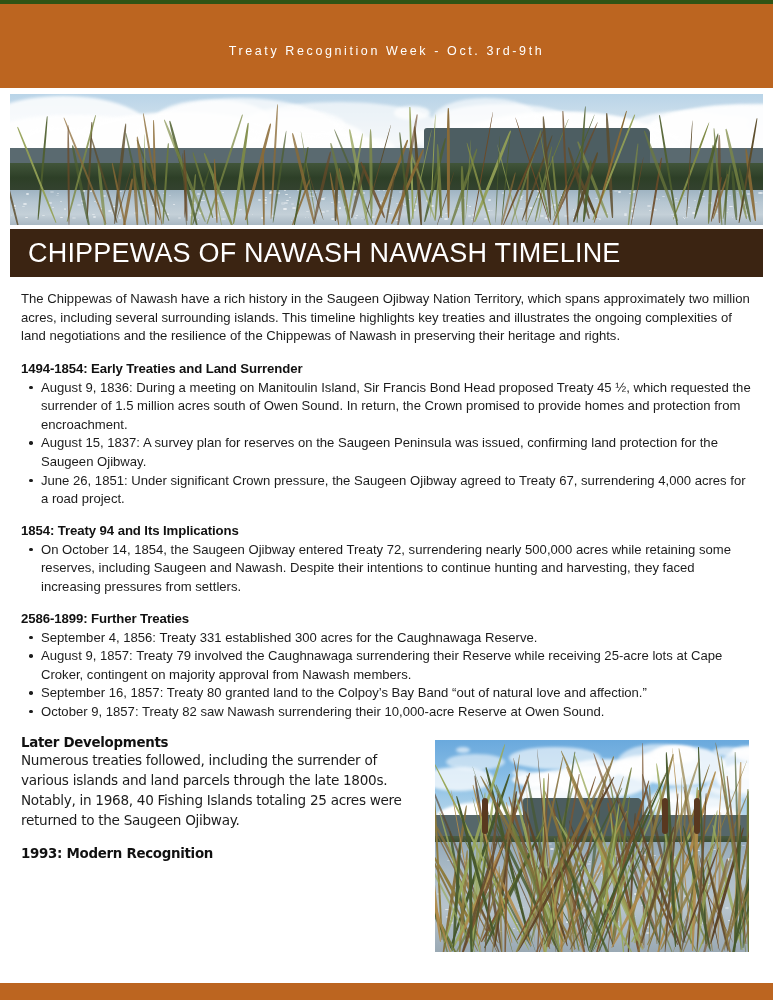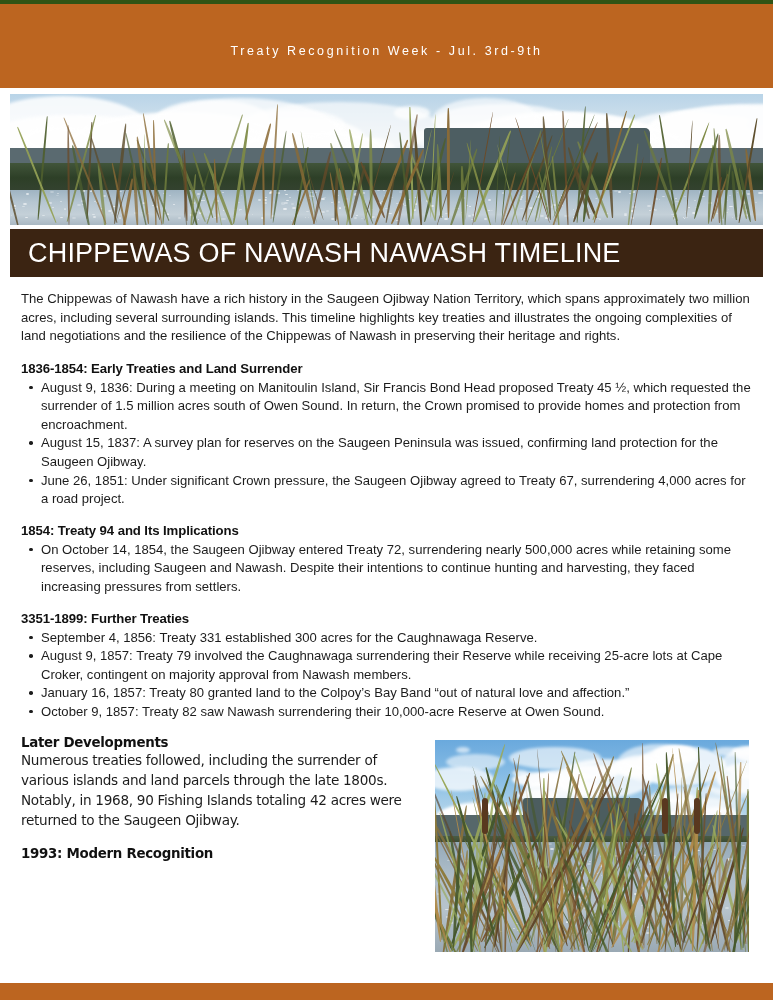--- a/index.html
+++ b/index.html
@@ -222,21 +222,21 @@
     height: 17px;
     background: #bc6520;
   }
 </style>
 </head>
 <body>
 
 <div class="top-rule"></div>
 
 <div class="header-banner">
-  <div class="header-subtitle">Treaty Recognition Week - Jul. 3rd-9th</div>
+  <div class="header-subtitle">Treaty Recognition Week - Oct. 3rd-9th</div>
 </div>
 
 <div class="hero-photo-wrap">
   <div class="photo" id="hero-photo-canvas">
       <div class="ph-sky" style="height: 68.12px;"></div>
       <div class="cloud" style="width: 35.9844px; height: 14.4379px; left: 383.835px; top: 11.6465px; opacity: 0.76;"></div>
       <div class="cloud" style="width: 129.068px; height: 37.4536px; left: 225.015px; top: 24.1038px; opacity: 0.88;"></div>
       <div class="cloud" style="width: 173.986px; height: 67.6727px; left: -33.5964px; top: 2.411px; opacity: 0.85;"></div>
       <div class="cloud" style="width: 121.234px; height: 48.7378px; left: 596.336px; top: 33.6314px; opacity: 0.63;"></div>
       <div class="cloud" style="width: 138.844px; height: 57.407px; left: 605.419px; top: 16.5648px; opacity: 0.74;"></div>
@@ -660,49 +660,49 @@
 
 <div class="title-bar">
   <span class="title-bar-text">CHIPPEWAS OF NAWASH NAWASH TIMELINE</span>
 </div>
 
 <div class="content">
 
   <p class="intro">The Chippewas of Nawash have a rich history in the Saugeen Ojibway Nation Territory, which spans approximately two million acres, including several surrounding islands. This timeline highlights key treaties and illustrates the ongoing complexities of land negotiations and the resilience of the Chippewas of Nawash in preserving their heritage and rights.</p>
 
   <div>
-    <div class="section-heading">1836-1854: Early Treaties and Land Surrender</div>
+    <div class="section-heading">1494-1854: Early Treaties and Land Surrender</div>
     <ul class="bullets">
       <li>August 9, 1836: During a meeting on Manitoulin Island, Sir Francis Bond Head proposed Treaty 45 ½, which requested the surrender of 1.5 million acres south of Owen Sound. In return, the Crown promised to provide homes and protection from encroachment.</li>
       <li>August 15, 1837: A survey plan for reserves on the Saugeen Peninsula was issued, confirming land protection for the Saugeen Ojibway.</li>
       <li>June 26, 1851: Under significant Crown pressure, the Saugeen Ojibway agreed to Treaty 67, surrendering 4,000 acres for a road project.</li>
     </ul>
   </div>
 
   <div>
     <div class="section-heading">1854: Treaty 94 and Its Implications</div>
     <ul class="bullets">
       <li>On October 14, 1854, the Saugeen Ojibway entered Treaty 72, surrendering nearly 500,000 acres while retaining some reserves, including Saugeen and Nawash. Despite their intentions to continue hunting and harvesting, they faced increasing pressures from settlers.</li>
     </ul>
   </div>
 
   <div>
-    <div class="section-heading">3351-1899: Further Treaties</div>
+    <div class="section-heading">2586-1899: Further Treaties</div>
     <ul class="bullets">
       <li>September 4, 1856: Treaty 331 established 300 acres for the Caughnawaga Reserve.</li>
       <li>August 9, 1857: Treaty 79 involved the Caughnawaga surrendering their Reserve while receiving 25-acre lots at Cape Croker, contingent on majority approval from Nawash members.</li>
-      <li>January 16, 1857: Treaty 80 granted land to the Colpoy’s Bay Band “out of natural love and affection.”</li>
+      <li>September 16, 1857: Treaty 80 granted land to the Colpoy’s Bay Band “out of natural love and affection.”</li>
       <li>October 9, 1857: Treaty 82 saw Nawash surrendering their 10,000-acre Reserve at Owen Sound.</li>
     </ul>
   </div>
 
   <div class="lower">
     <div class="lower-text">
       <div class="lower-heading">Later Developments</div>
-      <div class="lower-para">Numerous treaties followed, including the surrender of various islands and land parcels through the late 1800s. Notably, in 1968, 90 Fishing Islands totaling 42 acres were returned to the Saugeen Ojibway.</div>
+      <div class="lower-para">Numerous treaties followed, including the surrender of various islands and land parcels through the late 1800s. Notably, in 1968, 40 Fishing Islands totaling 25 acres were returned to the Saugeen Ojibway.</div>
       <div class="lower-heading">1993: Modern Recognition</div>
     </div>
     <div class="side-photo-wrap">
       <div class="photo" id="side-photo-canvas">
           <div class="ph-sky" style="height: 93.28px; background: linear-gradient(rgb(106, 169, 221) 0%, rgb(140, 192, 230) 45%, rgb(182, 214, 234) 80%, rgb(210, 226, 237) 100%);"></div>
           <div class="cloud" style="width: 59.2874px; height: 16.1744px; left: 10.5915px; top: 13.1729px; opacity: 0.55;"></div>
           <div class="cloud" style="width: 47.7082px; height: 21.51px; left: 104.336px; top: 28.9721px; opacity: 0.63;"></div>
           <div class="cloud" style="width: 76.5178px; height: 26.1552px; left: 90.1007px; top: 30.1148px; opacity: 0.6;"></div>
           <div class="cloud" style="width: 90.1846px; height: 40.2621px; left: 200.925px; top: 5.50523px; opacity: 0.84;"></div>
           <div class="cloud" style="width: 71.555px; height: 24.2985px; left: -12.3485px; top: 26.2031px; opacity: 0.76;"></div>

